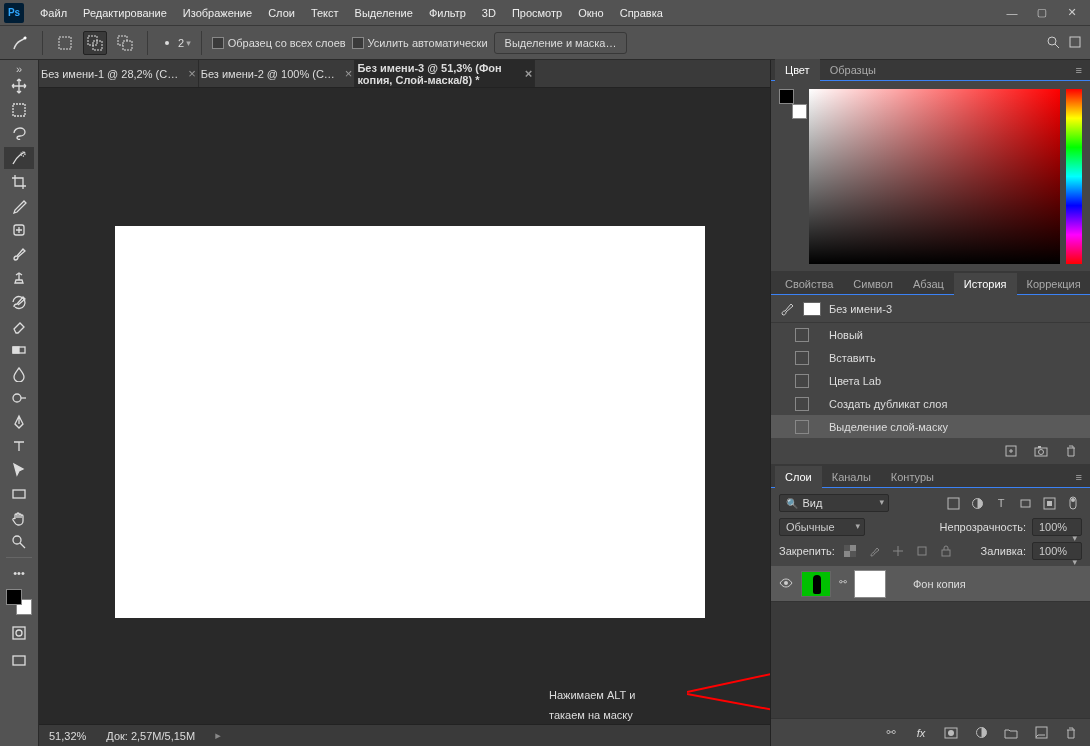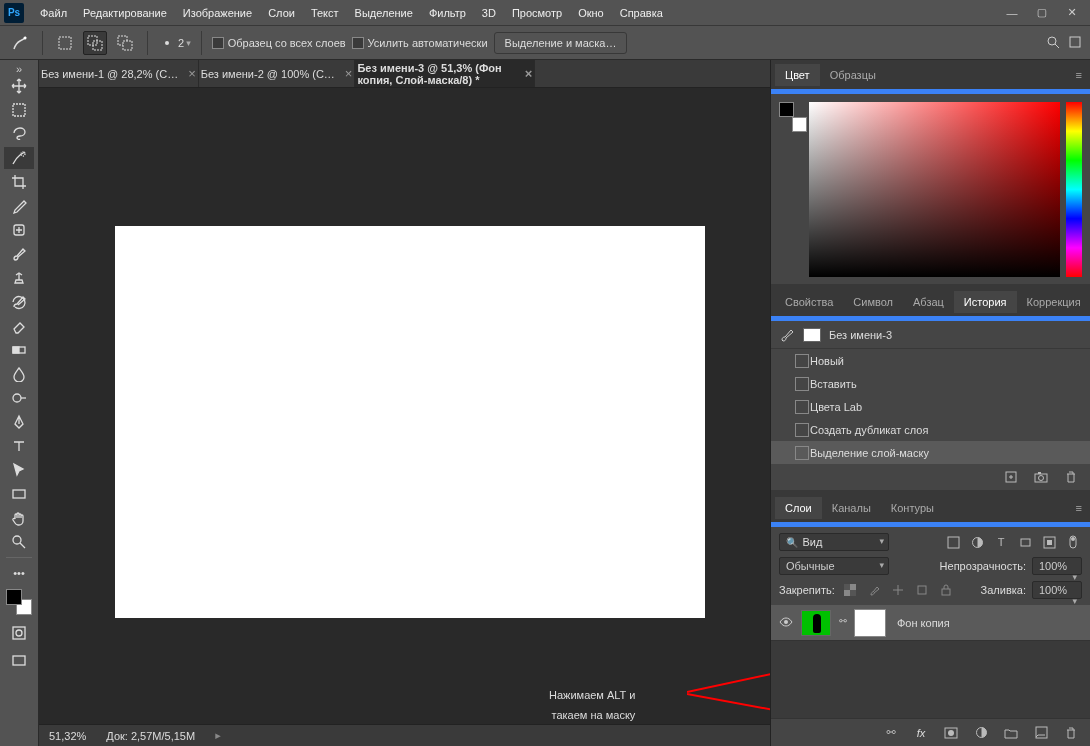--- a/index.html
+++ b/index.html
@@ -31,56 +31,56 @@
 .edit-icons{margin-top:6px;display:flex;flex-direction:column;gap:4px;align-items:center}
 .workspace{flex:1;display:flex;flex-direction:column;background:#292929}
 .tabs{height:28px;background:#3a3a3a;display:flex;align-items:stretch;border-bottom:1px solid #222}
 .doc-tab{padding:0 2px;display:flex;align-items:center;gap:10px;color:#bbb;font-size:11px;border-right:1px solid #2a2a2a;cursor:pointer;max-width:180px}
 .doc-tab.active{background:#292929;color:#fff;font-weight:bold}
 .doc-tab .x{color:#999;font-size:13px}
 .canvas-area{flex:1;position:relative;background:#292929;overflow:hidden}
 .canvas{position:absolute;background:#fff;left:76px;top:138px;width:590px;height:392px}
 .statusbar{height:22px;background:#3a3a3a;display:flex;align-items:center;padding:0 10px;gap:20px;font-size:11px;color:#ccc;border-top:1px solid #222}
 .panels{width:320px;background:#454545;display:flex;flex-direction:column;border-left:1px solid #222}
-.panel-tabs{height:34px;background:#383838;display:flex;align-items:center;padding:0 4px;border-bottom:5px solid #3b82f6}
+.panel-tabs{height:21px;background:#383838;display:flex;align-items:center;padding:0 4px;border-bottom:1px solid #3b82f6}
 .ptab{padding:5px 10px;color:#aaa;cursor:pointer;font-size:11px}
 .ptab.active{background:#454545;color:#fff}
 .ptab-menu{margin-left:auto;padding:4px;cursor:pointer;color:#aaa}
 .color-panel{height:190px;padding:8px;display:flex;gap:6px}
 .fgbg-mini{width:24px;position:relative;height:24px;flex-shrink:0}
 .fgbg-mini .fg{position:absolute;top:0;left:0;width:15px;height:15px;background:#000;border:1px solid #888;z-index:2}
 .fgbg-mini .bg{position:absolute;bottom:-6px;right:-4px;width:15px;height:15px;background:#fff;border:1px solid #888}
 .sat-field{flex:1;height:175px;background:linear-gradient(to top,#000,transparent),linear-gradient(to right,#fff,#ff0000);position:relative;cursor:crosshair}
 .hue-strip{width:16px;height:175px;background:linear-gradient(to bottom,#ff0000,#ffff00,#00ff00,#00ffff,#0000ff,#ff00ff,#ff0000);cursor:pointer}
 .panel-sep{height:3px;background:#383838}
 .hist-body{padding:0;background:#454545}
 .hist-header{height:28px;display:flex;align-items:center;padding:0 8px;gap:8px;border-bottom:1px solid #383838}
 .hist-thumb{width:18px;height:14px;background:#fff;border:1px solid #666}
 .brush-ico{width:16px;height:16px}
-.hist-item{height:23px;display:flex;align-items:center;padding-left:24px;gap:1px;color:#ccc;cursor:pointer}
+.hist-item{height:23px;display:flex;align-items:center;padding-left:24px;gap:20px;color:#ccc;cursor:pointer}
 .hist-item.sel{background:#5a5a5a}
 .hist-ico{width:14px;height:14px;border:1px solid #888;display:flex;align-items:center;justify-content:center}
 .hist-footer{height:26px;display:flex;align-items:center;justify-content:flex-end;gap:12px;padding:0 10px;color:#bbb}
 .layers-opts{padding:6px 8px;display:flex;flex-direction:column;gap:6px}
 .layers-row{display:flex;align-items:center;gap:6px}
 .dd{background:#3a3a3a;border:1px solid #2a2a2a;padding:2px 18px 2px 6px;color:#ccc;font-size:11px;position:relative;border-radius:2px}
 .dd::after{content:'▾';position:absolute;right:4px;color:#aaa;font-size:9px}
 .icon-btn{width:18px;height:18px;display:flex;align-items:center;justify-content:center;color:#bbb;cursor:pointer}
 .layers-row.dim{color:#777}
 .layers-row.dim .icon-btn{color:#777}
 .layer-list{flex:1;background:#3a3a3a;min-height:70px}
 .layer{height:36px;display:flex;align-items:center;padding:0 6px;gap:6px;border-bottom:1px solid #333}
 .layer.sel{background:#5a5a5a}
 .eye{width:18px;text-align:center;color:#ccc}
 .lthumb{width:30px;height:26px;background:#00c000;border:1px solid #666;position:relative}
 .lthumb::after{content:'';position:absolute;left:11px;top:3px;width:8px;height:19px;background:#000;border-radius:4px 4px 2px 2px}
 .lmask{width:30px;height:26px;background:#fff;border:2px solid #fff;outline:1px solid #888}
 .link-badge{width:12px;height:14px;color:#ccc;font-size:9px;text-align:center}
 .layers-footer{height:28px;background:#454545;display:flex;align-items:center;justify-content:flex-end;gap:12px;padding:0 10px;color:#bbb;border-top:1px solid #333}
-.annot{position:absolute;color:#fff;font-size:15px;line-height:20px;text-align:right}
+.annot{position:absolute;color:#fff;font-size:15px;line-height:20px;text-align:left}
 .arrow-svg{position:absolute;pointer-events:none}
 </style>
 </head>
 <body>
 
 <div class="menubar">
   <div class="ps-logo">Ps</div>
   <div id="menu-items" style="display:flex">
       <div class="menu-item">Файл</div>
       <div class="menu-item">Редактирование</div>
@@ -441,21 +441,21 @@
             </svg>
           </div>
         <div class="icon-btn">
             <svg width="10" height="14">
               <rect x="2" y="1" width="6" height="12" rx="3" stroke="#bbb" fill="none"></rect>
               <circle cx="5" cy="4" r="2" fill="#bbb"></circle>
             </svg>
           </div>
       </div>
       <div class="layers-row dim">
-        <div class="dd" style="width:110px">Обычные</div>
+        <div class="dd" style="width:86px">Обычные</div>
         <div style="flex:1"></div>
         <span>Непрозрачность:</span>
         <div class="dd" style="width:50px">100%</div>
       </div>
       <div class="layers-row dim">
         <span>Закрепить:</span>
         <div class="icon-btn">
             <svg width="12" height="12">
               <rect width="12" height="12" fill="#888"></rect>
               <rect width="6" height="6" fill="#555"></rect>
@@ -490,21 +490,21 @@
     </div>
     <div class="layer-list" id="layer-list">
         <div class="layer sel">
           <div class="eye"><svg width="14" height="10" viewBox="0 0 14 10">
               <path d="M1 5c2-3 4-4 6-4s4 1 6 4c-2 3-4 4-6 4s-4-1-6-4z" stroke="#ccc" fill="none"></path>
               <circle cx="7" cy="5" r="2" fill="#ccc"></circle>
             </svg></div>
           <div class="lthumb"></div>
           <div class="link-badge">⚯</div>
           <div class="lmask"></div>
-          <span style="margin-left: 6px;">Фон копия</span>
+          <span style="margin-left: 22px;">Фон копия</span>
         </div>
       </div>
     <div class="layers-footer">
       <div class="icon-btn">⚯</div>
       <div class="icon-btn">
           <i style="">fx</i>
         </div>
       <div class="icon-btn">
           <svg width="14" height="14">
             <rect x="1" y="2" width="12" height="10" stroke="#bbb" fill="none"></rect>

